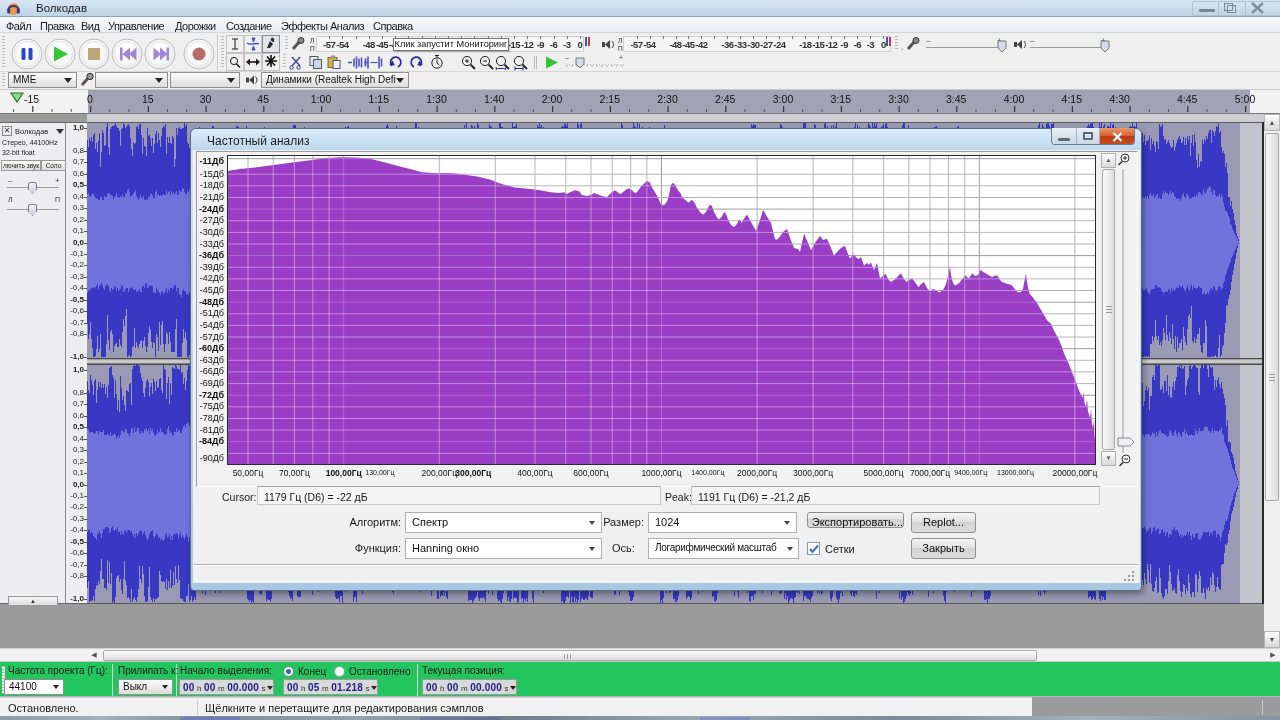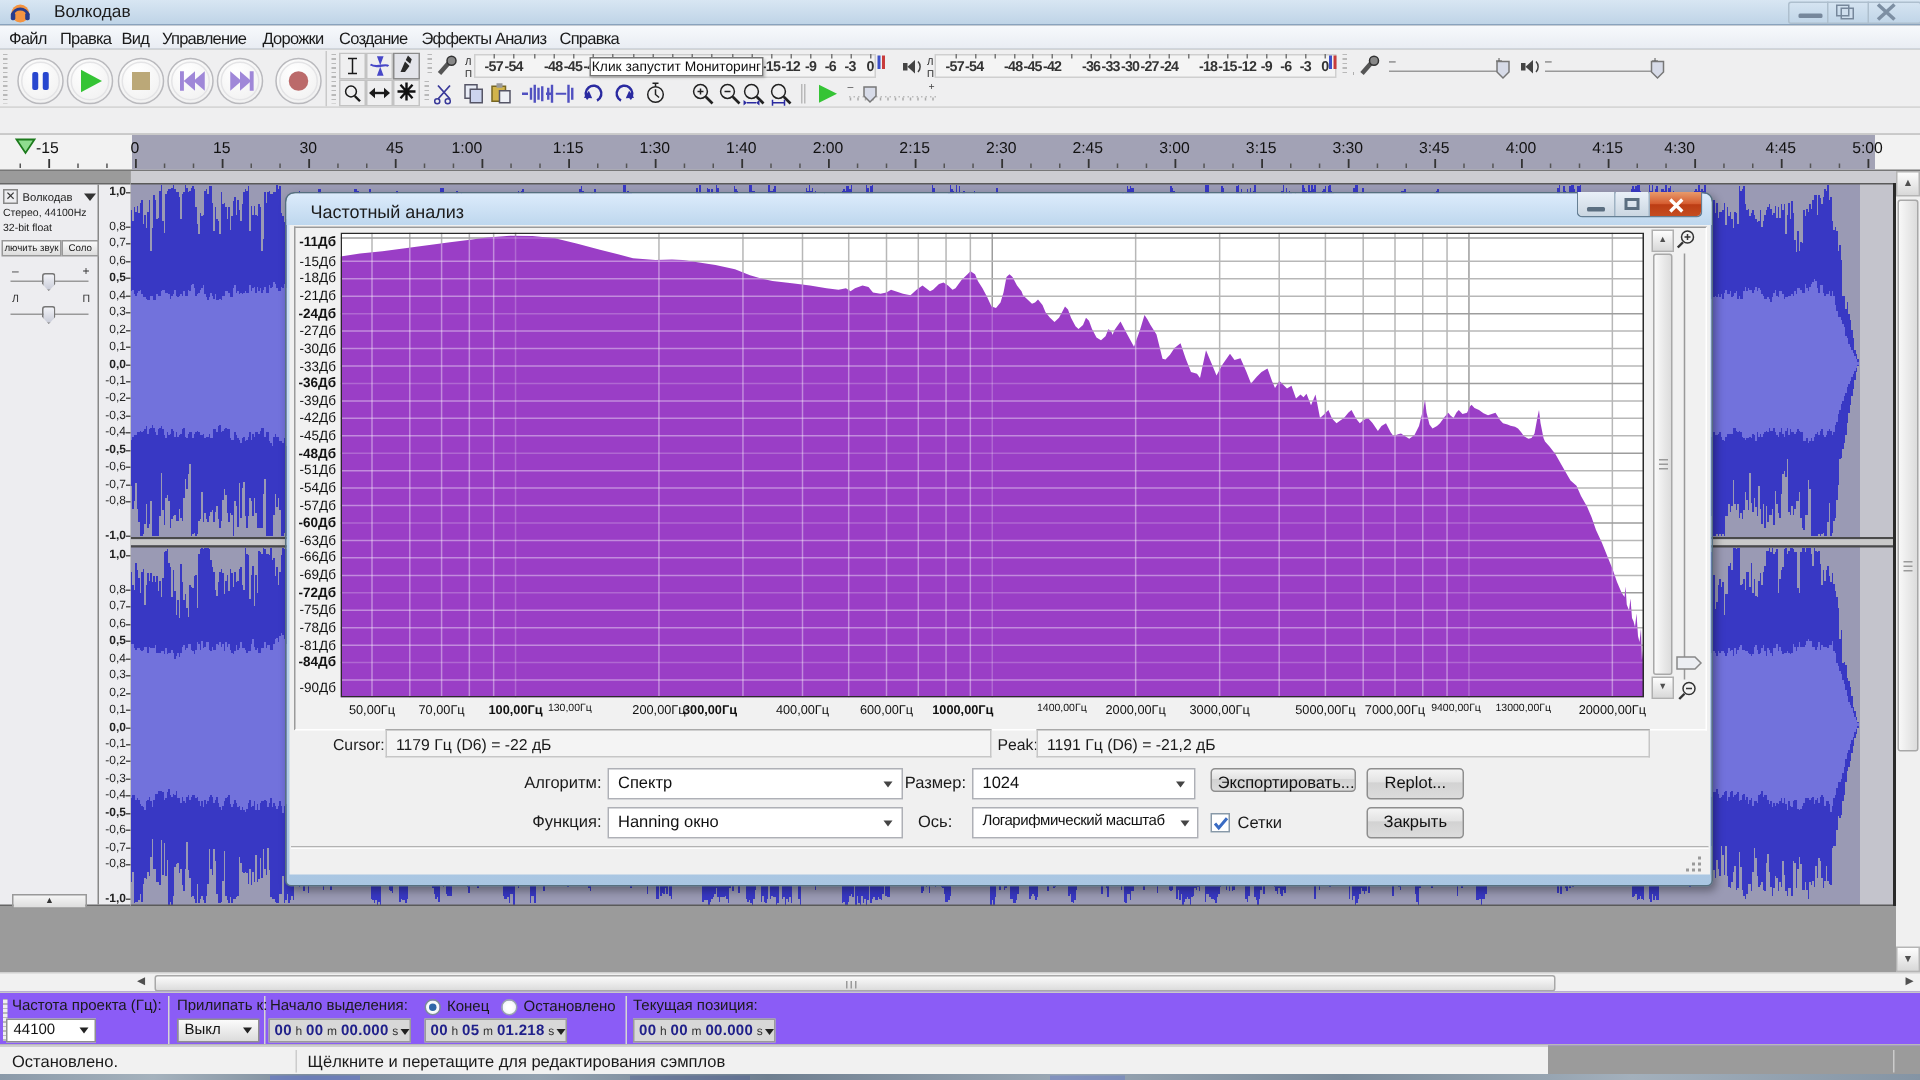--- a/index.html
+++ b/index.html
@@ -315,31 +315,53 @@
         <line x1="319" y1="11" x2="319" y2="13"></line>
         <line x1="324" y1="11" x2="324" y2="13"></line>
         <line x1="329" y1="11" x2="329" y2="13"></line>
         <line x1="334" y1="11" x2="334" y2="13"></line>
       </g>
   <line x1="278" y1="10.5" x2="336" y2="10.5" stroke="#bbb" stroke-dasharray="1 2"></line>
   <text x="331" y="6" font-size="7" fill="#444">+</text>
   <path d="M288 4 h8 v6 l-4 4 l-4 -4 Z" fill="#d7dbe8" stroke="#777"></path>
  </svg>
 
+ <div class="abs" style="left:0;top:38px;width:1280px;height:18px">
+  <div class="abs" style="left:2px;top:2px;width:3px;height:14px;background:repeating-linear-gradient(#b9b9b9 0 1px,#efeff0 1px 3px)"></div>
+  <div class="abs" style="left:8px;top:1px;width:69px;height:16px;background:linear-gradient(#fbfbfb,#dcdcdc);border:1px solid #8f8f8f;font-size:10px;line-height:14px;color:#111;padding-left:4px">MME</div>
+  <div class="abs" style="left:64px;top:7px;width:0;height:0;border-left:4px solid transparent;border-right:4px solid transparent;border-top:5px solid #222"></div>
+  <svg class="abs" style="left:79px;top:1px" width="16" height="16" viewBox="0 0 16 16">
+        <path d="M3 13 L10 5" stroke="#555" stroke-width="3"></path>
+        <circle cx="11" cy="4.5" r="3.2" fill="#999" stroke="#333"></circle>
+      </svg>
+  <div class="abs" style="left:95px;top:1px;width:73px;height:16px;background:linear-gradient(#fbfbfb,#dcdcdc);border:1px solid #8f8f8f"></div>
+  <div class="abs" style="left:155px;top:7px;width:0;height:0;border-left:4px solid transparent;border-right:4px solid transparent;border-top:5px solid #222"></div>
+  <div class="abs" style="left:170px;top:1px;width:70px;height:16px;background:linear-gradient(#fbfbfb,#dcdcdc);border:1px solid #8f8f8f"></div>
+  <div class="abs" style="left:227px;top:7px;width:0;height:0;border-left:4px solid transparent;border-right:4px solid transparent;border-top:5px solid #222"></div>
+  <svg class="abs" style="left:245px;top:1px" width="14" height="16" viewBox="0 0 14 16">
+        <g fill="#444">
+          <rect x="1" y="5.5" width="3" height="5"></rect>
+          <path d="M4 8 L9 3.5 V12.5 L4 8 Z"></path>
+          <path d="M10.5 4.5 A5 5 0 0 1 10.5 11.5" stroke="#444" fill="none"></path>
+        </g>
+      </svg>
+  <div class="abs" style="left:261px;top:1px;width:148px;height:16px;background:linear-gradient(#fbfbfb,#dcdcdc);border:1px solid #8f8f8f;font-size:10px;line-height:14px;color:#111;padding-left:4px;white-space:nowrap;overflow:hidden">Динамики (Realtek High Defi</div>
+  <div class="abs" style="left:396px;top:7px;width:0;height:0;border-left:4px solid transparent;border-right:4px solid transparent;border-top:5px solid #222"></div>
+ </div>
 </div>
 
 <div class="abs" style="left:393px;top:38px;width:116px;height:13px;background:#ffffff;border:1px solid #767676;font-size:9.2px;line-height:11px;text-align:center;color:#111;z-index:60;box-shadow:1px 1px 2px rgba(0,0,0,0.25);white-space:nowrap">Клик запустит Мониторинг</div>
 
 <div class="abs" style="left:0;top:90px;width:1280px;height:24px;background:#f2f2f2;border-bottom:1px solid #777">
 <div style="position:absolute;left:88px;top:0;width:1162px;height:23px;background:#a2a2b5"></div>
 <div style="position:absolute;left:90.0px;top:3px;width:40px;margin-left:-20px;text-align:center;font-size:10.5px;color:#111">0</div>
 <div style="position:absolute;left:147.8px;top:3px;width:40px;margin-left:-20px;text-align:center;font-size:10.5px;color:#111">15</div>
 <div style="position:absolute;left:205.5px;top:3px;width:40px;margin-left:-20px;text-align:center;font-size:10.5px;color:#111">30</div>
 <div style="position:absolute;left:263.2px;top:3px;width:40px;margin-left:-20px;text-align:center;font-size:10.5px;color:#111">45</div>
-<div style="position:absolute;left:321.0px;top:3px;width:40px;margin-left:-20px;text-align:left;font-size:10.5px;color:#111">1:00</div>
+<div style="position:absolute;left:321.0px;top:3px;width:40px;margin-left:-20px;text-align:center;font-size:10.5px;color:#111">1:00</div>
 <div style="position:absolute;left:378.8px;top:3px;width:40px;margin-left:-20px;text-align:center;font-size:10.5px;color:#111">1:15</div>
 <div style="position:absolute;left:436.5px;top:3px;width:40px;margin-left:-20px;text-align:center;font-size:10.5px;color:#111">1:30</div>
 <div style="position:absolute;left:494.2px;top:3px;width:40px;margin-left:-20px;text-align:center;font-size:10.5px;color:#111">1:40</div>
 <div style="position:absolute;left:552.0px;top:3px;width:40px;margin-left:-20px;text-align:center;font-size:10.5px;color:#111">2:00</div>
 <div style="position:absolute;left:609.8px;top:3px;width:40px;margin-left:-20px;text-align:center;font-size:10.5px;color:#111">2:15</div>
 <div style="position:absolute;left:667.5px;top:3px;width:40px;margin-left:-20px;text-align:center;font-size:10.5px;color:#111">2:30</div>
 <div style="position:absolute;left:725.2px;top:3px;width:40px;margin-left:-20px;text-align:center;font-size:10.5px;color:#111">2:45</div>
 <div style="position:absolute;left:783.0px;top:3px;width:40px;margin-left:-20px;text-align:center;font-size:10.5px;color:#111">3:00</div>
 <div style="position:absolute;left:840.8px;top:3px;width:40px;margin-left:-20px;text-align:center;font-size:10.5px;color:#111">3:15</div>
 <div style="position:absolute;left:898.5px;top:3px;width:40px;margin-left:-20px;text-align:center;font-size:10.5px;color:#111">3:30</div>
@@ -722,21 +744,21 @@
 <div style="position:absolute;left:194px;top:437.2px;width:30px;text-align:right;font-size:9px;font-weight:bold;color:#111;line-height:9px">-84Дб</div>
 <div style="position:absolute;left:194px;top:454px;width:30px;text-align:right;font-size:9px;color:#111;line-height:9px">-90Дб</div>
  <div style="position:absolute;left:248.0px;top:468px;width:80px;margin-left:-40px;text-align:center;font-size:8.5px;font-weight:normal;color:#111">50,00Гц</div>
 <div style="position:absolute;left:294.4px;top:468px;width:80px;margin-left:-40px;text-align:center;font-size:8.5px;font-weight:normal;color:#111">70,00Гц</div>
 <div style="position:absolute;left:343.7px;top:468px;width:80px;margin-left:-40px;text-align:center;font-size:8.5px;font-weight:bold;color:#111">100,00Гц</div>
 <div style="position:absolute;left:379.9px;top:469px;width:80px;margin-left:-40px;text-align:center;font-size:7.0px;font-weight:normal;color:#111">130,00Гц</div>
 <div style="position:absolute;left:439.3px;top:468px;width:80px;margin-left:-40px;text-align:center;font-size:8.5px;font-weight:normal;color:#111">200,00Гц</div>
 <div style="position:absolute;left:495.3px;top:468px;width:84px;margin-left:-40px;text-align:left;font-size:8.5px;font-weight:bold;color:#111">300,00Гц</div>
 <div style="position:absolute;left:535.0px;top:468px;width:80px;margin-left:-40px;text-align:center;font-size:8.5px;font-weight:normal;color:#111">400,00Гц</div>
 <div style="position:absolute;left:591.0px;top:468px;width:80px;margin-left:-40px;text-align:center;font-size:8.5px;font-weight:normal;color:#111">600,00Гц</div>
-<div style="position:absolute;left:661.5px;top:468px;width:80px;margin-left:-40px;text-align:left;font-size:8.5px;font-weight:bold;color:#111">1000,00Гц</div>
+<div style="position:absolute;left:661.5px;top:468px;width:80px;margin-left:-40px;text-align:center;font-size:8.5px;font-weight:normal;color:#111">1000,00Гц</div>
 <div style="position:absolute;left:707.9px;top:469px;width:80px;margin-left:-40px;text-align:center;font-size:7.0px;font-weight:normal;color:#111">1400,00Гц</div>
 <div style="position:absolute;left:757.1px;top:468px;width:80px;margin-left:-40px;text-align:center;font-size:8.5px;font-weight:normal;color:#111">2000,00Гц</div>
 <div style="position:absolute;left:813.1px;top:468px;width:80px;margin-left:-40px;text-align:center;font-size:8.5px;font-weight:normal;color:#111">3000,00Гц</div>
 <div style="position:absolute;left:883.6px;top:468px;width:80px;margin-left:-40px;text-align:center;font-size:8.5px;font-weight:normal;color:#111">5000,00Гц</div>
 <div style="position:absolute;left:930.0px;top:468px;width:80px;margin-left:-40px;text-align:center;font-size:8.5px;font-weight:normal;color:#111">7000,00Гц</div>
 <div style="position:absolute;left:970.7px;top:469px;width:80px;margin-left:-40px;text-align:center;font-size:7.0px;font-weight:normal;color:#111">9400,00Гц</div>
 <div style="position:absolute;left:1015.5px;top:469px;width:80px;margin-left:-40px;text-align:center;font-size:7.0px;font-weight:normal;color:#111">13000,00Гц</div>
 <div style="position:absolute;left:1074.9px;top:468px;width:80px;margin-left:-40px;text-align:center;font-size:8.5px;font-weight:normal;color:#111">20000,00Гц</div>
 
  <div class="abs" style="left:1101px;top:153px;width:15px;height:313px;background:#f0f0f0">
@@ -805,21 +827,21 @@
 <div class="abs" style="left:0;top:648px;width:1280px;height:13px;background:#f1f1f1;border-top:1px solid #d0d0d0">
  <div class="abs" style="left:87px;top:0;width:14px;height:12px;color:#505050;font-size:7px;line-height:12px;text-align:center">◀</div>
  <div class="abs" style="left:1266px;top:0;width:14px;height:12px;color:#505050;font-size:7px;line-height:12px;text-align:center">▶</div>
  <div class="abs" style="left:103px;top:1px;width:934px;height:11px;background:linear-gradient(#fbfbfb,#dcdcdc);border:1px solid #a8a8a8;border-radius:2px">
   <div class="abs" style="left:460px;top:3px;width:1px;height:5px;background:#9a9a9a"></div>
   <div class="abs" style="left:463px;top:3px;width:1px;height:5px;background:#9a9a9a"></div>
   <div class="abs" style="left:466px;top:3px;width:1px;height:5px;background:#9a9a9a"></div>
  </div>
 </div>
 
-<div class="abs" style="left:0;top:661px;width:1280px;height:36px;background:#8b5cf6;border-top:1px solid #c8c8c8;border-bottom:1px solid #b8b8b8">
+<div class="abs" style="left:0;top:661px;width:1280px;height:36px;background:#22c55e;border-top:1px solid #c8c8c8;border-bottom:1px solid #b8b8b8">
  <div class="abs" style="left:2px;top:4px;width:3px;height:28px;background:repeating-linear-gradient(#b9b9b9 0 1px,#efeff1 1px 3px)"></div>
  <div class="abs" style="left:112px;top:2px;width:1px;height:32px;background:#d5d5d5"></div>
  <div class="abs" style="left:176px;top:2px;width:1px;height:32px;background:#d5d5d5"></div>
  <div class="abs" style="left:417px;top:2px;width:1px;height:32px;background:#d5d5d5"></div>
  <div class="abs" style="left:8px;top:3px;font-size:10px;color:#1a1a1a">Частота проекта (Гц):</div>
  <div class="abs" style="left:4px;top:17px;width:60px;height:16px;background:#fff;border:1px solid #8f8f8f;font-size:10px;line-height:14px;padding-left:4px;color:#111">44100</div>
  <div class="abs" style="left:53px;top:23px;width:0;height:0;border-left:3.5px solid transparent;border-right:3.5px solid transparent;border-top:4.5px solid #222"></div>
  <div class="abs" style="left:118px;top:3px;font-size:10px;color:#1a1a1a">Прилипать к:</div>
  <div class="abs" style="left:118px;top:17px;width:55px;height:16px;background:linear-gradient(#fbfbfb,#dcdcdc);border:1px solid #8f8f8f;font-size:10px;line-height:14px;padding-left:4px;color:#111">Выкл</div>
  <div class="abs" style="left:162px;top:23px;width:0;height:0;border-left:3.5px solid transparent;border-right:3.5px solid transparent;border-top:4.5px solid #222"></div>

